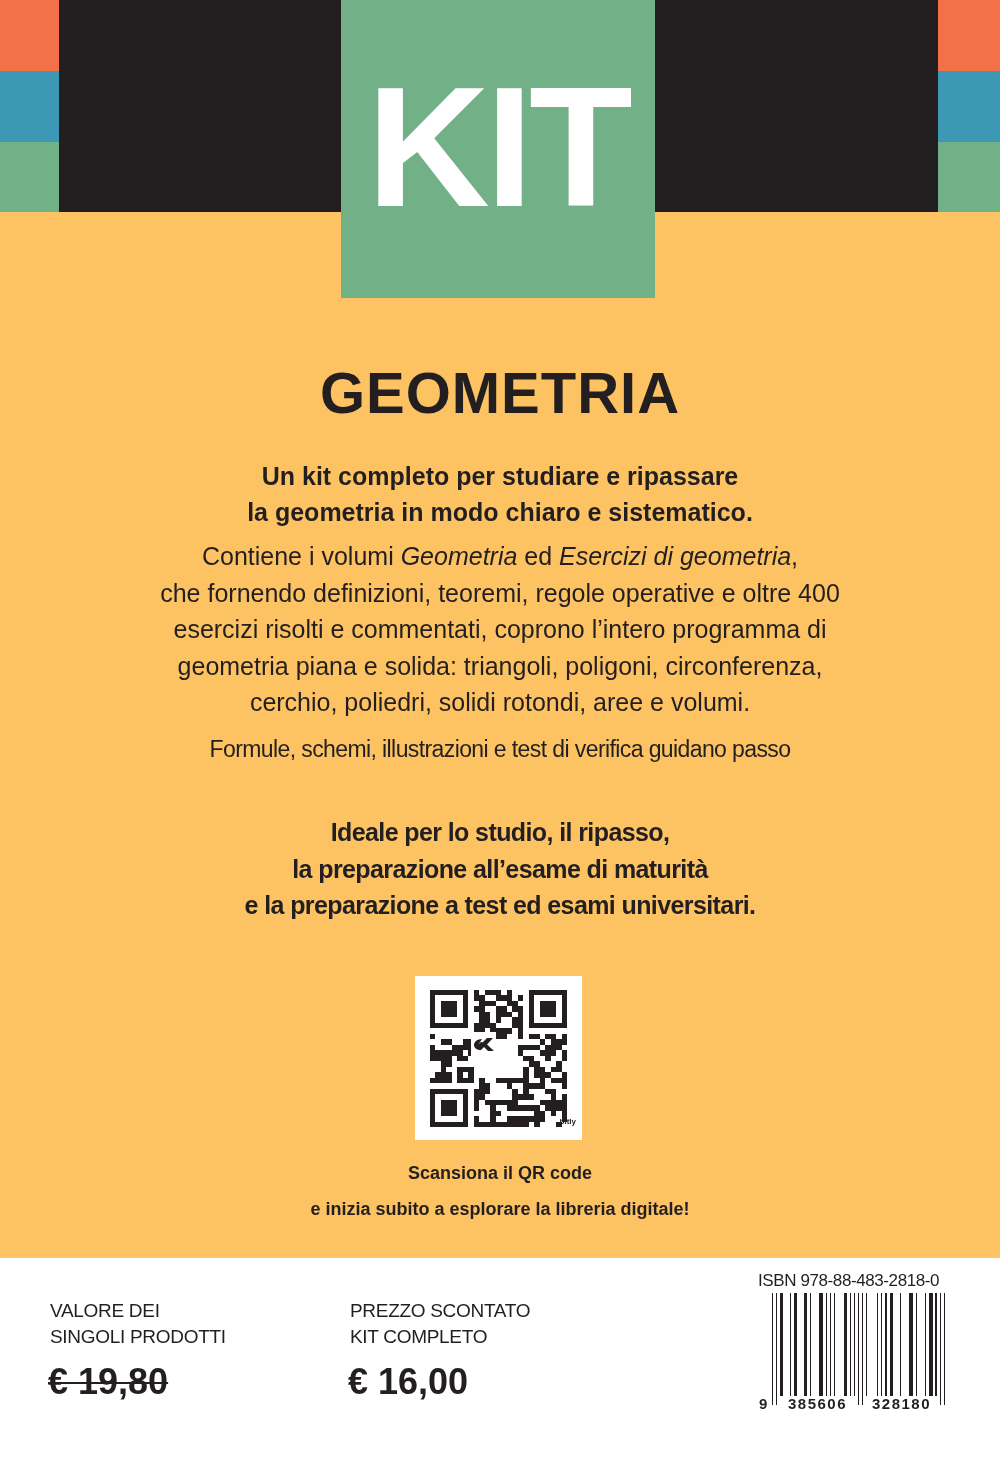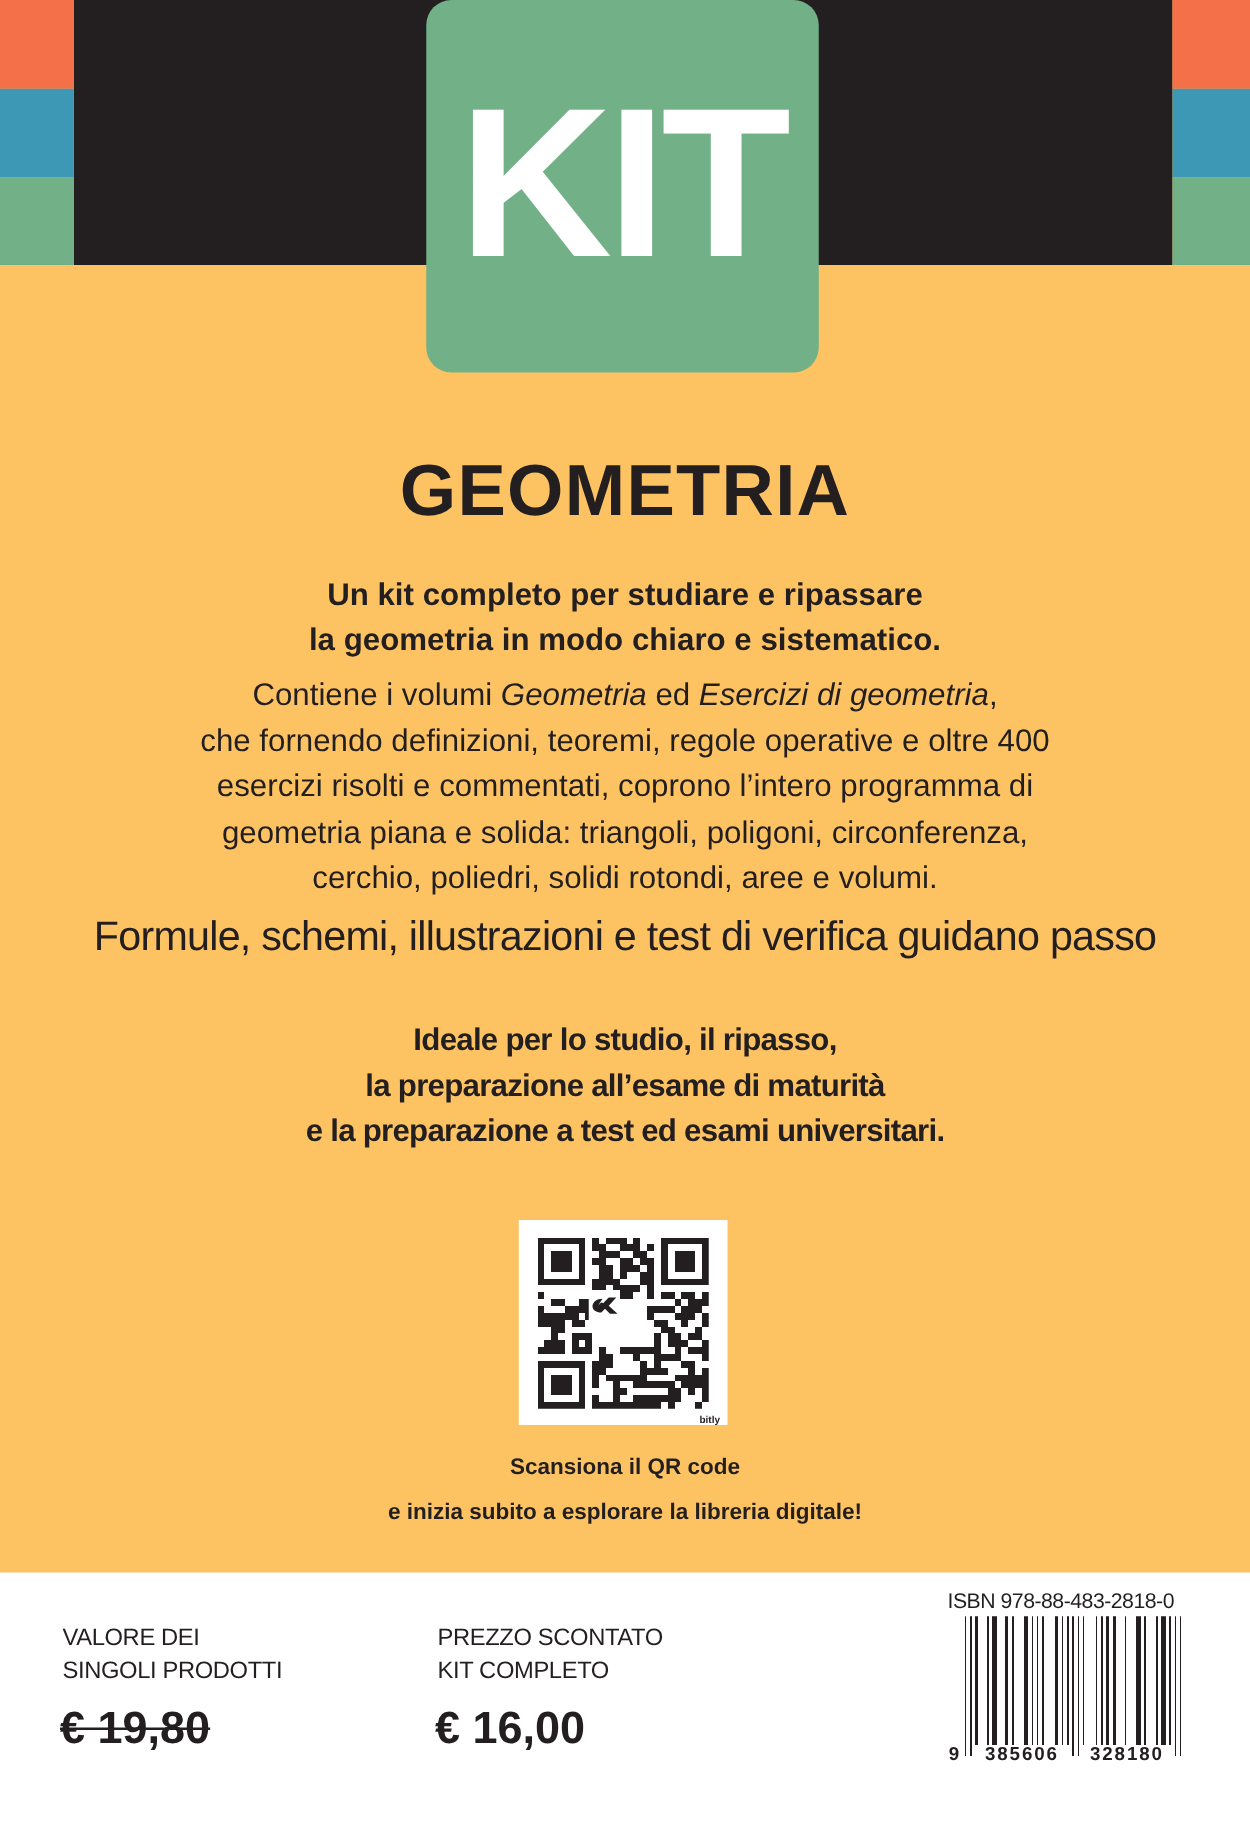--- a/index.html
+++ b/index.html
@@ -1,30 +1,30 @@
 <!DOCTYPE html>
 <html><head>
 <meta charset="utf-8">
 <style>
   html, body { margin:0; padding:0; }
   body { width:1000px; height:1457px; position:relative; overflow:hidden; background:#ffffff; font-family:"Liberation Sans", sans-serif; color:#231f20; }
   .yellow { position:absolute; left:0; top:0; width:1000px; height:1258px; background:#fdc363; }
   .black-band { position:absolute; left:59px; top:0; width:879px; height:212px; background:#231f20; }
   .stripe { position:absolute; width:59px; height:71px; }
-  .kit-box { position:absolute; left:341px; top:0; width:314px; height:298px; background:#72b087;border-radius:20px; }
+  .kit-box { position:absolute; left:341px; top:0; width:314px; height:298px; background:#72b087; }
   .kit-text { position:absolute; left:0; top:62px; width:314px; text-align:center; font-family:"Liberation Sans", sans-serif; font-weight:700; font-size:170px; line-height:170px; color:#ffffff; letter-spacing:-4px; }
   .title { position:absolute; left:0; top:360px; width:1000px; text-align:center; font-weight:700; font-size:58px; line-height:66px; letter-spacing:1px; color:#231f20; }
   .lead { position:absolute; left:0; top:458px; width:1000px; text-align:center; font-weight:700; font-size:25px; line-height:36px; }
   .body1 { position:absolute; left:0; top:538px; width:1000px; text-align:center; font-size:25px; line-height:36.5px; }
-  .body2 { position:absolute; left:0; top:731px; width:1000px; text-align:center; font-size:33px; line-height:36.5px; letter-spacing:-0.6px; }
+  .body2 { position:absolute; left:0; top:731px; width:1000px; text-align:center; font-size:23px; line-height:36.5px; letter-spacing:-0.6px; }
   .ideal { position:absolute; left:0; top:814px; width:1000px; text-align:center; font-weight:700; font-size:25px; line-height:36.5px; letter-spacing:-0.6px; }
   .qr-box { position:absolute; left:415px; top:976px; width:167px; height:164px; background:#ffffff; }
   .qr-grid { position:absolute; left:15px; top:14px; width:137px; height:137px; }
   .qr-logo { position:absolute; left:56px; top:56px; width:25px; height:25px; background:#fff; }
-  .bitly { position:absolute; right:6px; bottom:0; font-size:8px; font-weight:700; color:#231f20;margin-top:10px; }
+  .bitly { position:absolute; right:6px; bottom:14px; font-size:8px; font-weight:700; color:#231f20;margin-top:10px; }
   .scan { position:absolute; left:0; top:1155px; width:1000px; text-align:center; font-weight:700; font-size:18px; line-height:36px; }
   .price-label { position:absolute; font-size:19px; line-height:26px; color:#231f20; letter-spacing:-0.3px; }
   .price { position:absolute; font-weight:700; font-size:36px; line-height:40px; color:#231f20; }
   .old { text-decoration:line-through; text-decoration-thickness:2px; }
   .isbn { position:absolute; left:758px; top:1271px; font-size:17px; line-height:20px; letter-spacing:-0.4px; }
   .barcode { position:absolute; left:770px; top:1293px; width:175px; height:115px; }
   .bc-digits { position:absolute; top:1396px; font-family:"Liberation Sans", sans-serif; font-weight:700; font-size:15px; line-height:16px; background:#fff; padding:0 1px; }
 </style>
 </head>
 <body>

